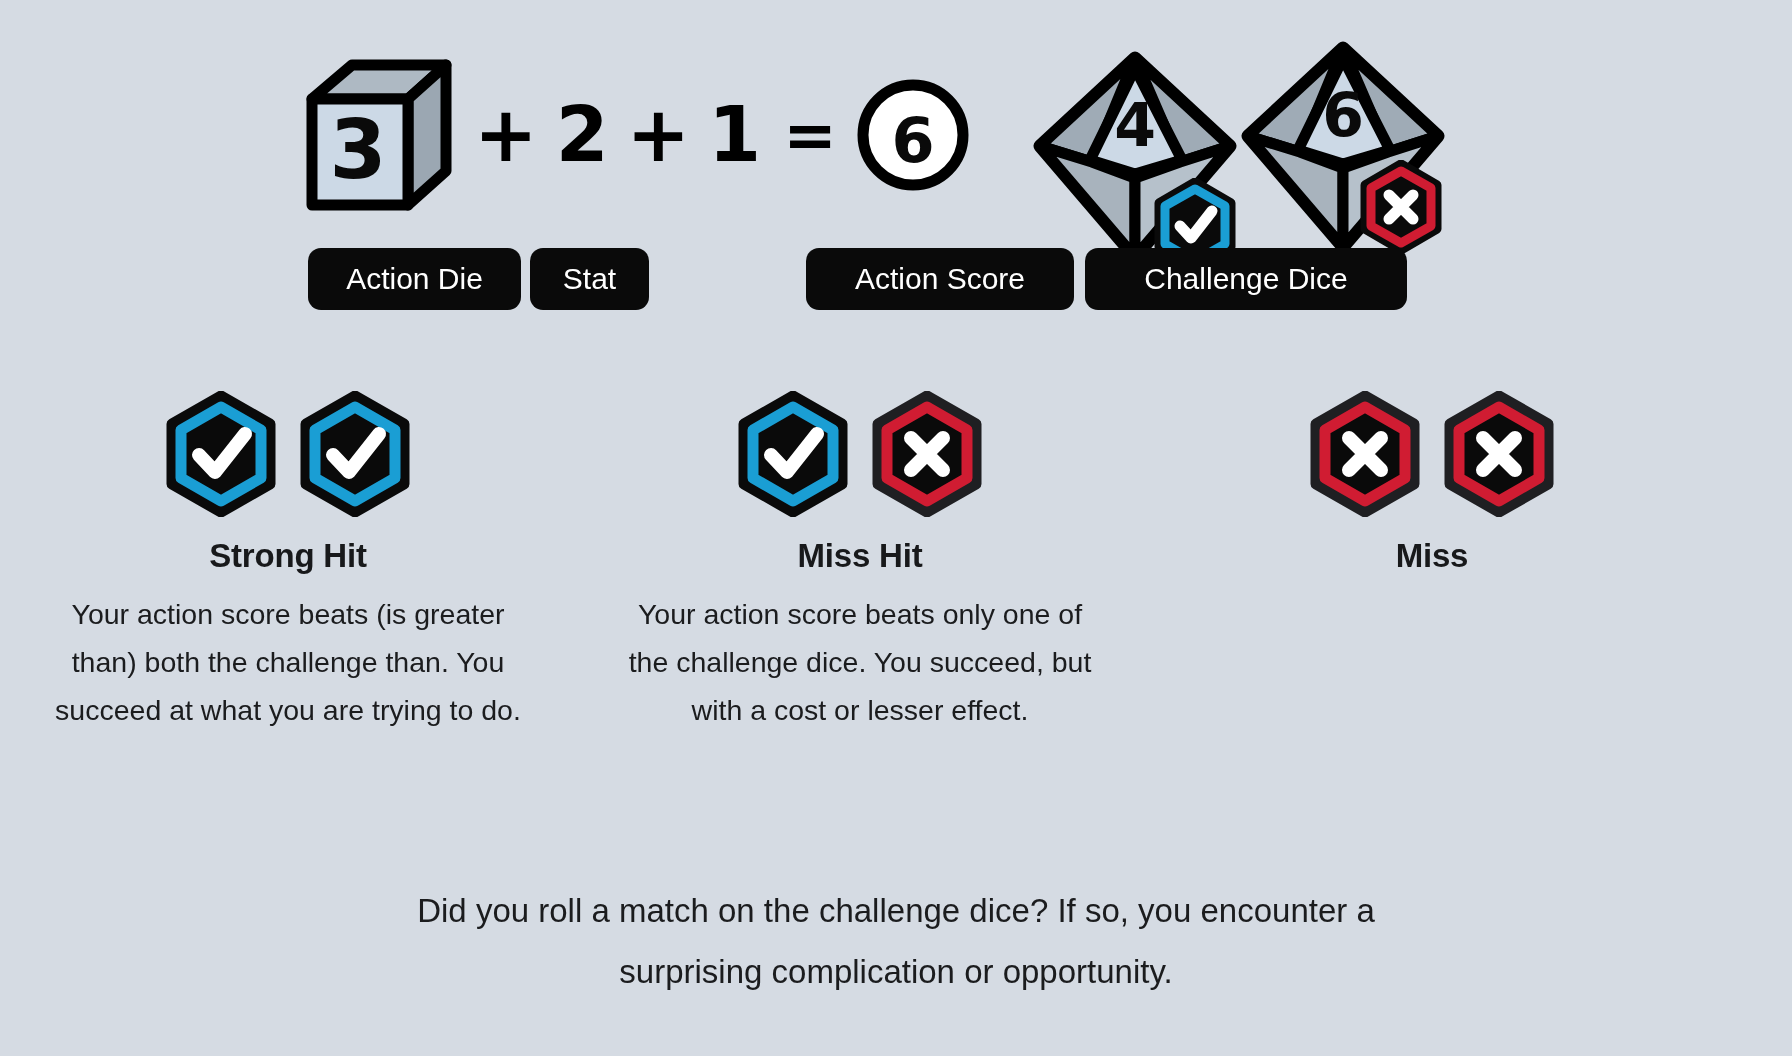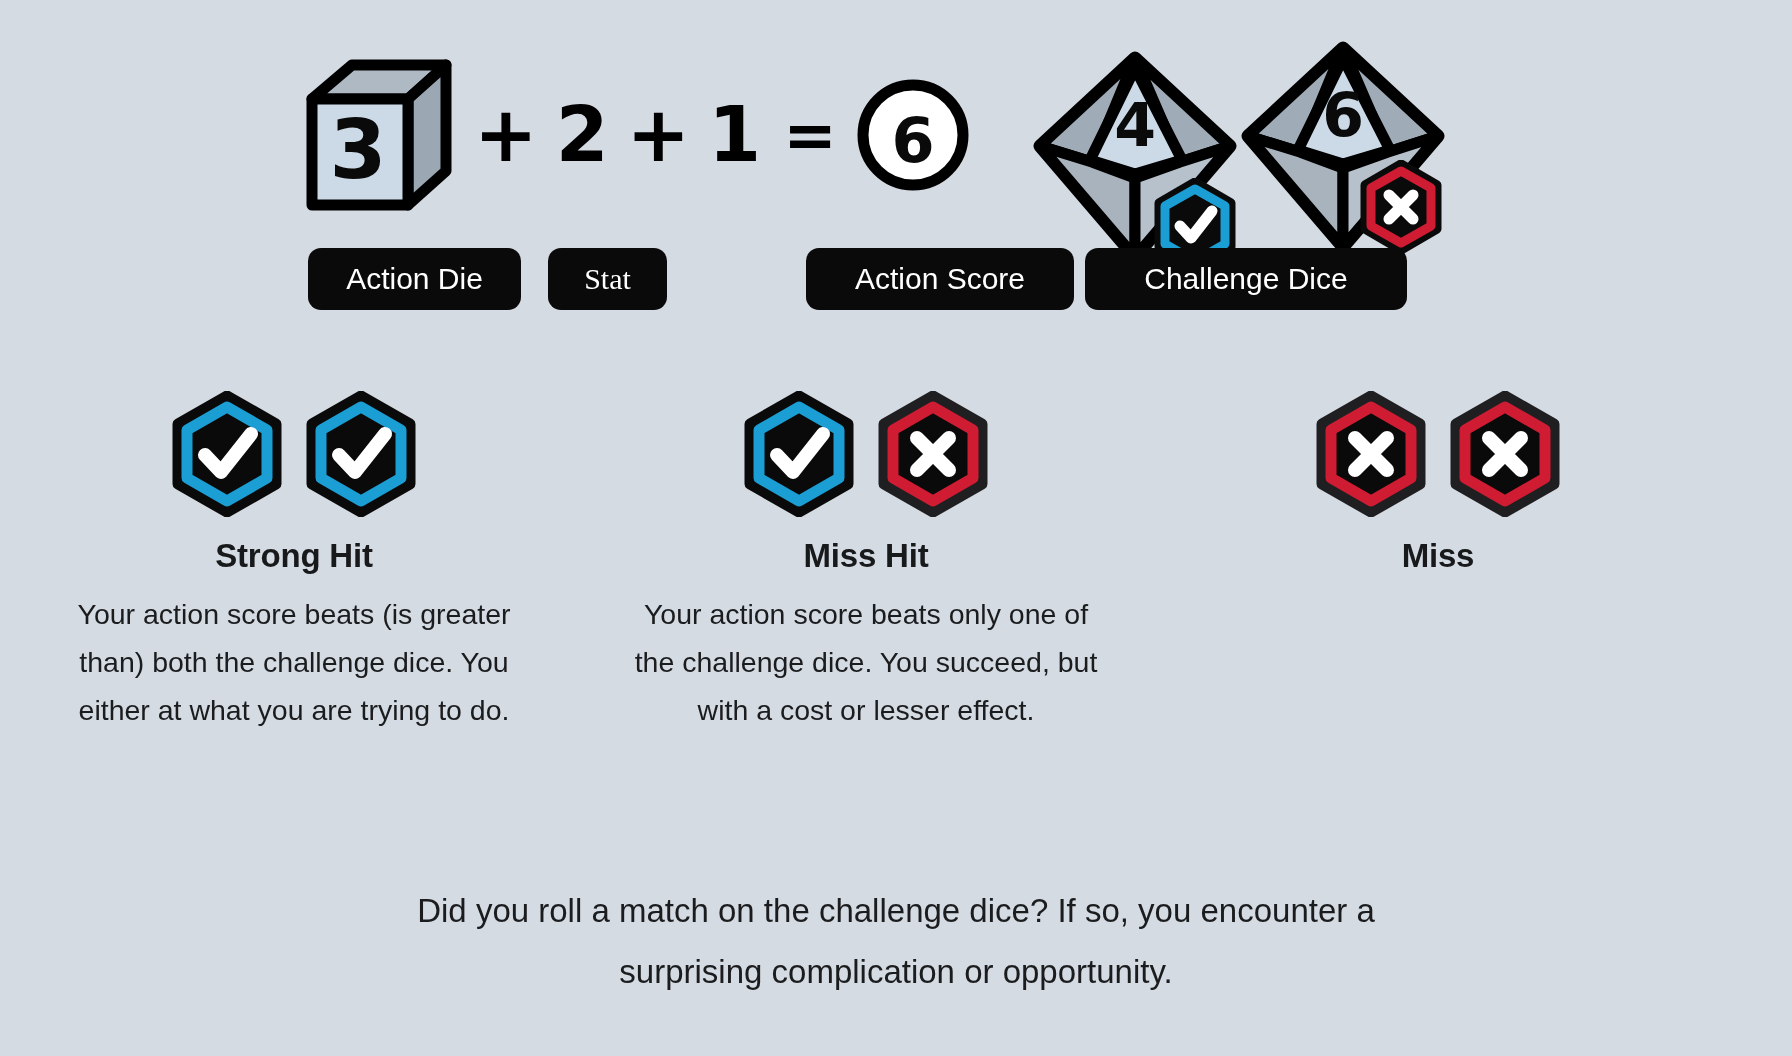--- a/index.html
+++ b/index.html
@@ -61,28 +61,28 @@
     position:absolute;
     background:#0a0a0a;color:#ffffff;
     border-radius:13px;
     font-size:30px;
     height:62px;line-height:62px;
     text-align:center;
     font-family:"Liberation Sans", sans-serif;
     white-space:nowrap;
   }
   .pill-0{left:308px;width:213px;}
-  .pill-1{left:548px;width:119px;font-family:Liberation Serif, serif;}
+  .pill-1{left:530px;width:119px;}
   .pill-2{left:660px;width:133px;}
   .pill-3{left:806px;width:268px;}
   .pill-4{left:1085px;width:322px;}
 
   
   .outcomes{
-    position:absolute;left:8px;top:395px;width:1716px;height:430px;
+    position:absolute;left:2px;top:395px;width:1716px;height:430px;
     display:flex;
   }
   .outcome-col{
     flex:1 1 0;
     display:flex;flex-direction:column;align-items:center;
   }
   .badge-pair{
     display:flex;gap:16px;align-items:center;justify-content:center;
     height:118px;
   }
@@ -220,21 +220,21 @@
         </span>
         <span class="hexbadge">
           <svg viewBox="0 0 118 126" width="118" height="126">
             <path d="M59 5 L108 33 L108 93 L59 121 L10 93 L10 33 Z" fill="#0a0a0a" stroke="#0a0a0a" stroke-width="11" stroke-linejoin="round"></path>
             <path d="M59 16 L99 39 L99 87 L59 110 L19 87 L19 39 Z" fill="none" stroke="#1a9ed4" stroke-width="11" stroke-linejoin="round"></path>
             <path d="M37 64 L53 81 L83 43" fill="none" stroke="#ffffff" stroke-width="14" stroke-linecap="round" stroke-linejoin="round"></path>
           </svg>
         </span>
       </div>
       <div class="outcome-title">Strong Hit</div>
-      <div class="outcome-desc">Your action score beats (is greater than) both the challenge dice. You either at what you are trying to do.</div>
+      <div class="outcome-desc">Your action score beats (is greater than) both the challenge than. You succeed at what you are trying to do.</div>
     </div>
 
     <div class="outcome-col col-1">
       <div class="badge-pair">
         <span class="hexbadge">
           <svg viewBox="0 0 118 126" width="118" height="126">
             <path d="M59 5 L108 33 L108 93 L59 121 L10 93 L10 33 Z" fill="#0a0a0a" stroke="#0a0a0a" stroke-width="11" stroke-linejoin="round"></path>
             <path d="M59 16 L99 39 L99 87 L59 110 L19 87 L19 39 Z" fill="none" stroke="#1a9ed4" stroke-width="11" stroke-linejoin="round"></path>
             <path d="M37 64 L53 81 L83 43" fill="none" stroke="#ffffff" stroke-width="14" stroke-linecap="round" stroke-linejoin="round"></path>
           </svg>

